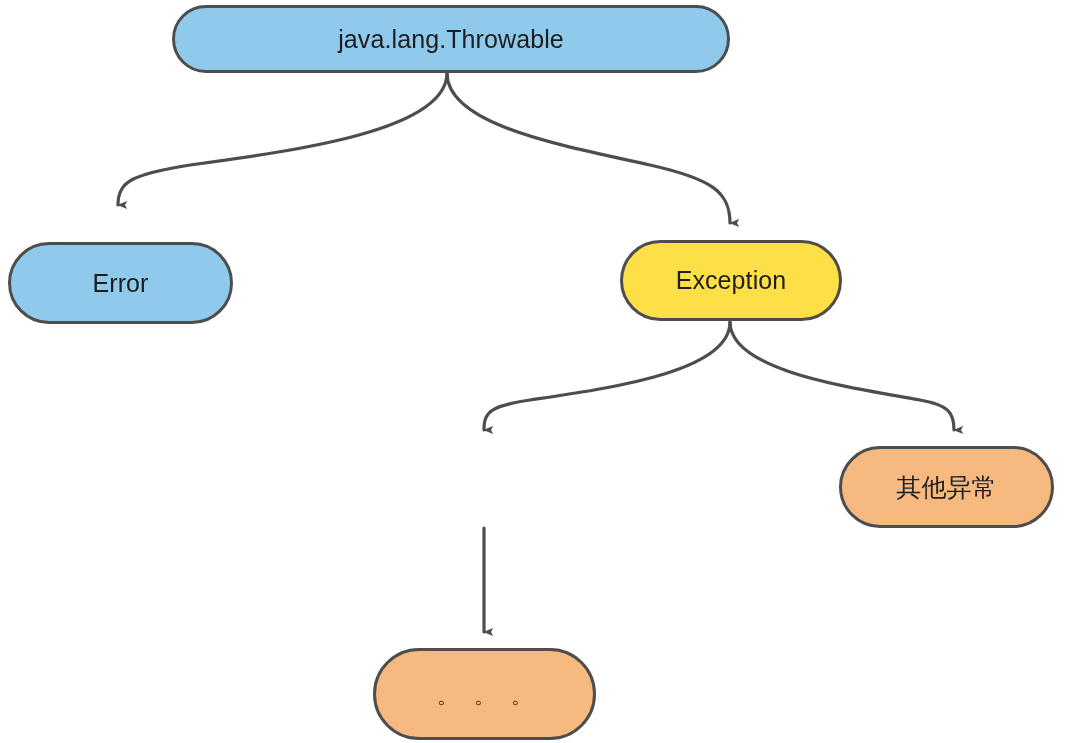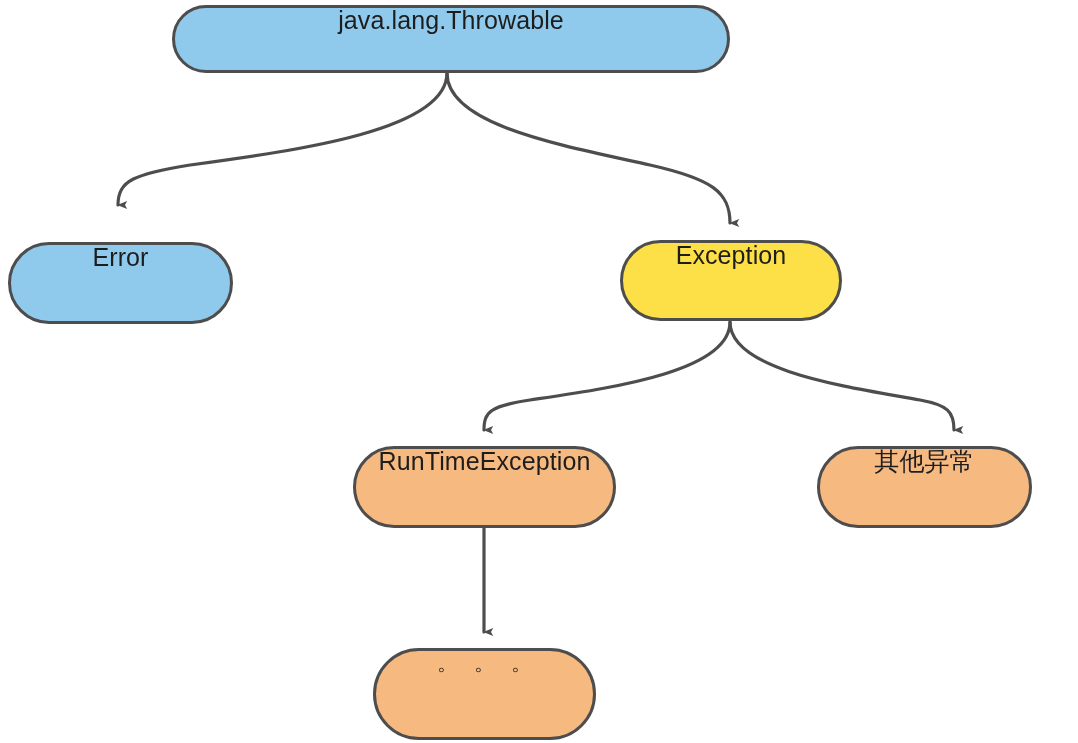--- a/index.html
+++ b/index.html
@@ -27,21 +27,21 @@
     left: 0;
     top: 0;
     width: 1078px;
     height: 743px;
     pointer-events: none;
   }
   .node {
     position: absolute;
     box-sizing: border-box;
     display: flex;
-    align-items: flex-start;
+    align-items: center;
     justify-content: center;
     border: 3px solid #4d4d4d;
     border-radius: 999px;
     color: #1d1d1d;
     line-height: 1;
     text-align: center;
     white-space: nowrap;
     user-select: none;
   }
   .node-label {
@@ -63,21 +63,21 @@
     left: 620px; top: 240px; width: 222px; height: 81px;
     background: #fde047;
     font-size: 25px;
   }
   .n-runtime {
     left: 353px; top: 446px; width: 263px; height: 82px;
     background: #f6b980;
     font-size: 25px;
   }
   .n-other {
-    left: 817px; top: 446px; width: 215px; height: 82px;
+    left: 839px; top: 446px; width: 215px; height: 82px;
     background: #f6b980;
     font-size: 25px;
   }
   .n-ellipsis {
     left: 373px; top: 648px; width: 223px; height: 92px;
     background: #f6b980;
     font-size: 22px;
   }
   .n-ellipsis .node-label {
     letter-spacing: 16px;
@@ -115,23 +115,20 @@
   </div>
 
   <div class="node n-error">
     <span class="node-label">Error</span>
   </div>
 
   <div class="node n-exception">
     <span class="node-label">Exception</span>
   </div>
 
-  <div class="node n-runtime">
-    <span class="node-label">RunTimeException</span>
-  </div>
 
   <div class="node n-other">
     <span class="node-label">其他异常</span>
   </div>
 
   <div class="node n-ellipsis">
     <span class="node-label">。。。</span>
   </div>
 
 </div>

